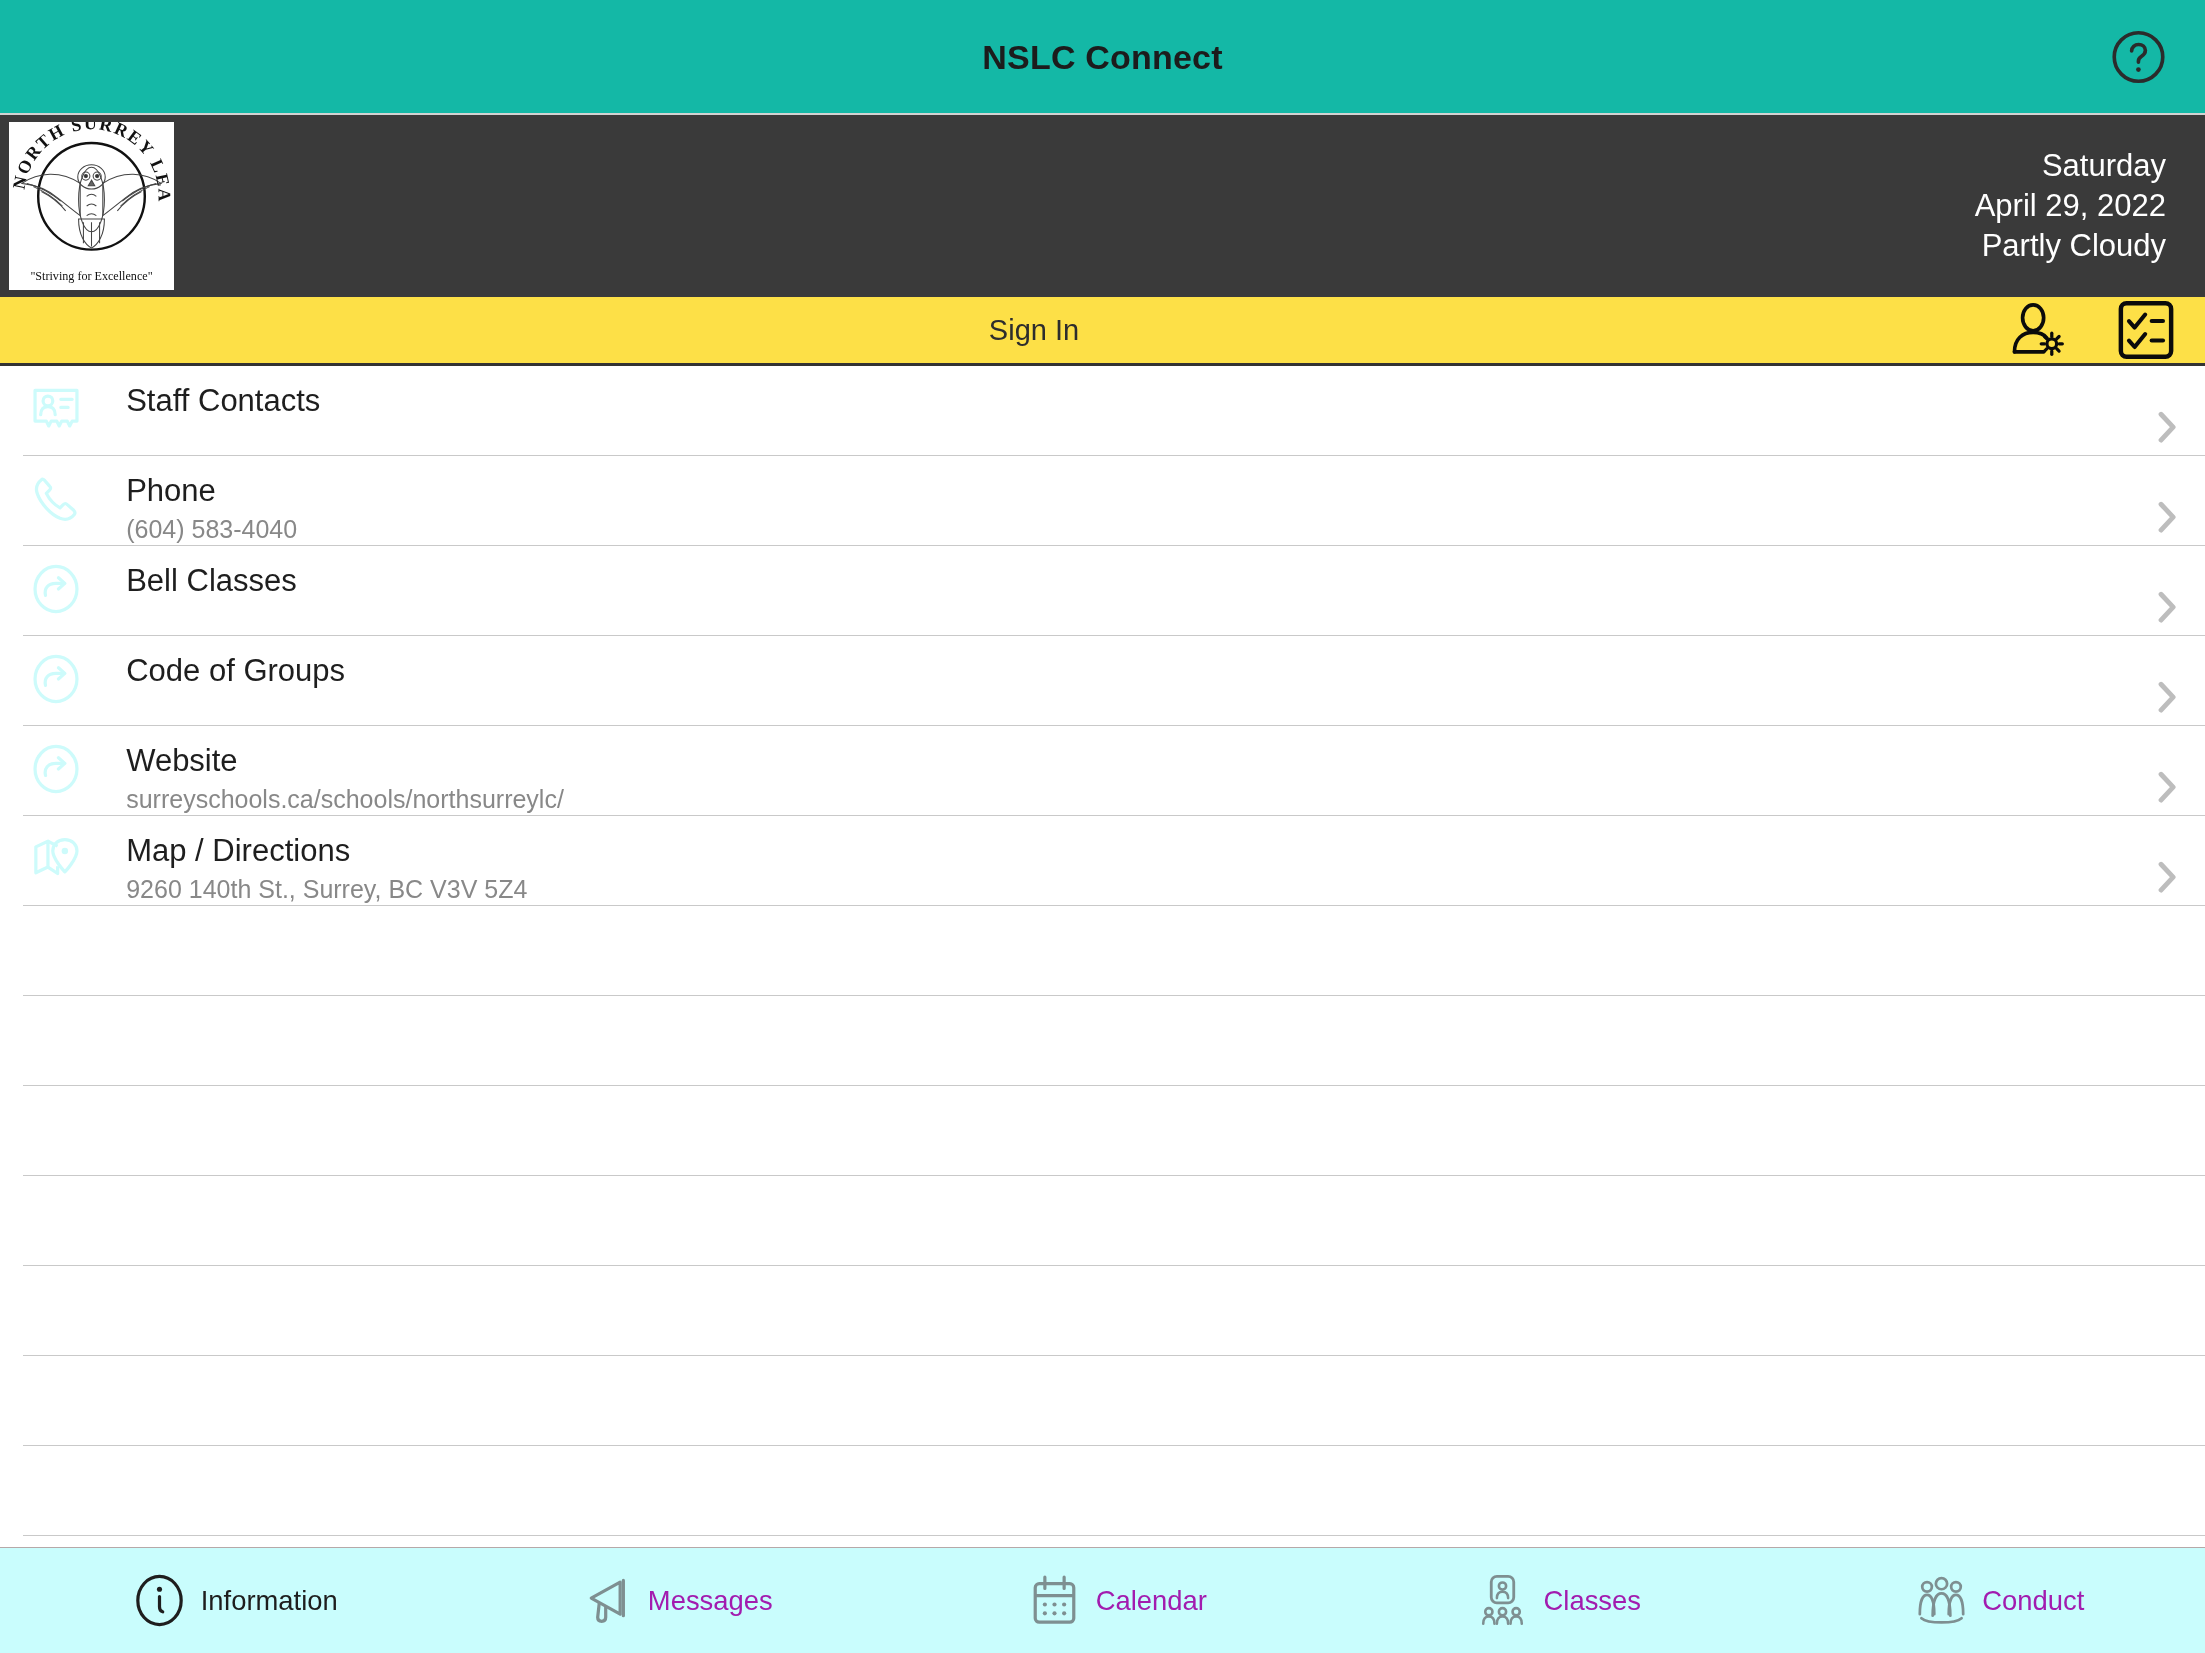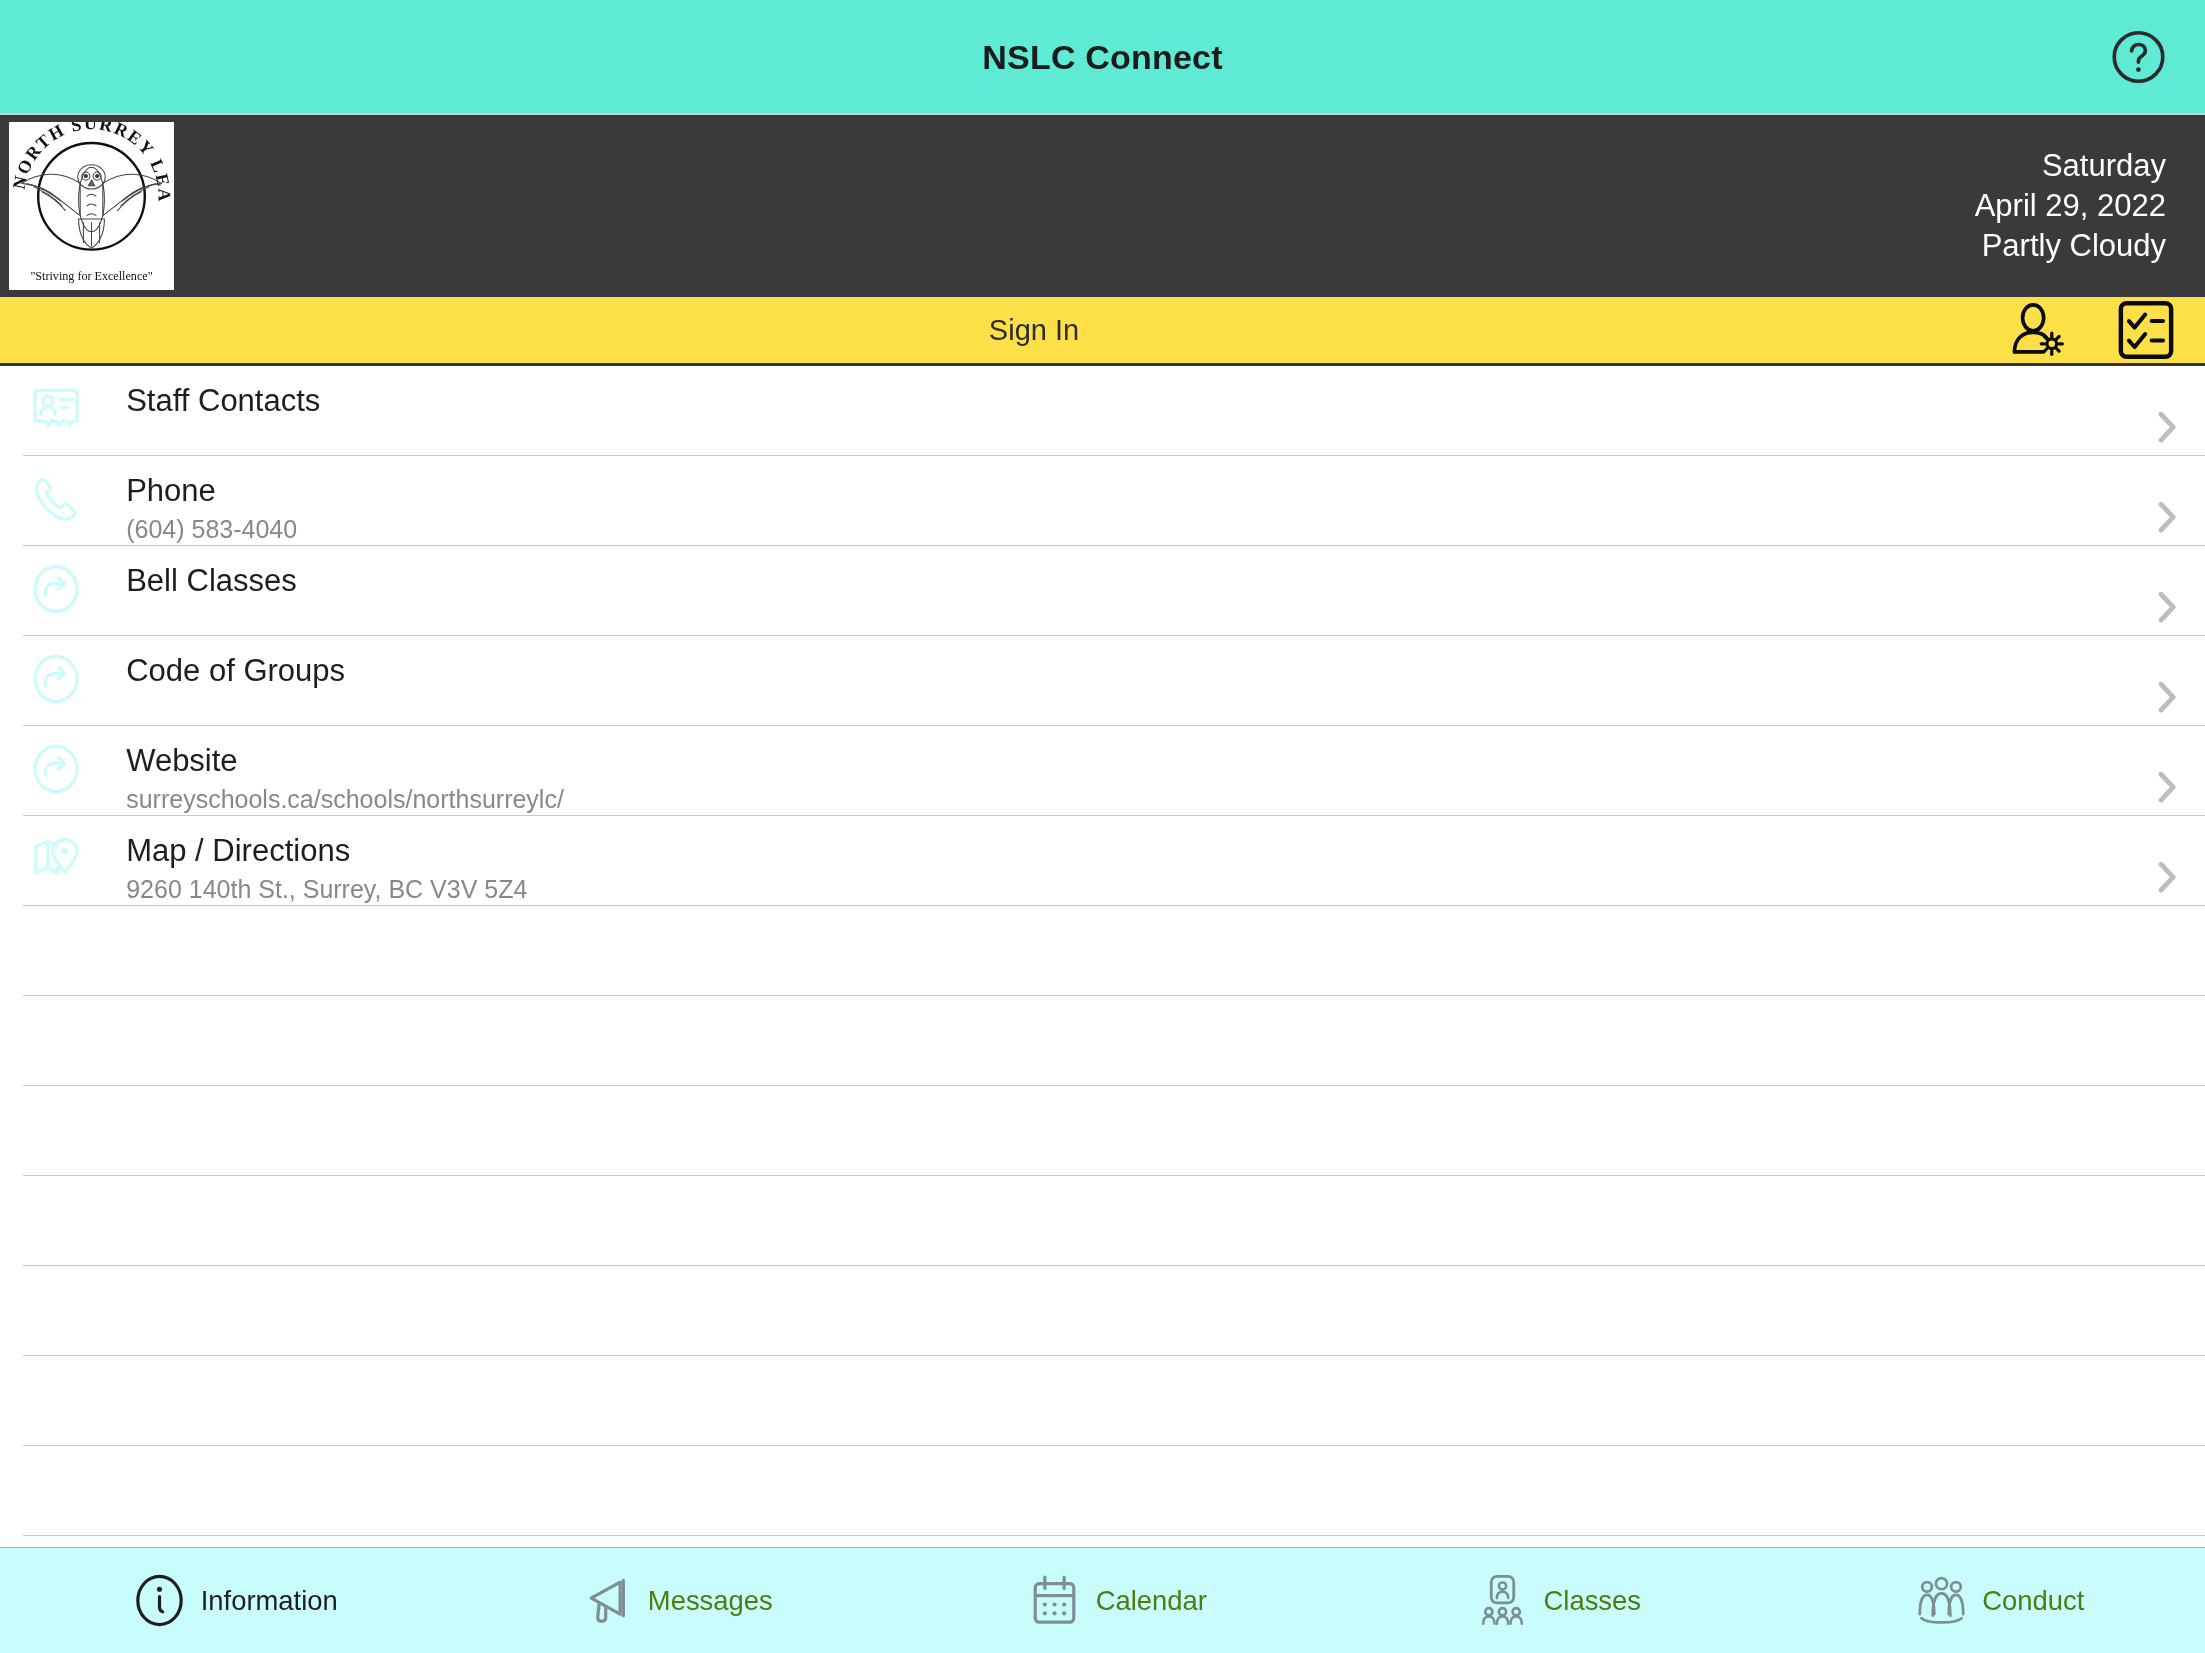--- a/index.html
+++ b/index.html
@@ -15,21 +15,21 @@
     width: 2205px;
     height: 1653px;
     display: flex;
     flex-direction: column;
     position: relative;
   }
 
   
   .titlebar {
     height: 115px;
-    background: #5eead4;
+    background: #14b8a6;
     position: relative;
     flex: 0 0 auto;
     border-bottom: 2.4px solid #d2d2d2;
   }
   .titlebar-title {
     position: absolute;
     left: 0; right: 0;
     top: 50%;
     transform: translateY(-50%);
     text-align: center;
@@ -180,21 +180,21 @@
     display: flex;
     align-items: center;
     justify-content: center;
     gap: 14.5px;
     padding-left: 30px;
   }
   .tab-icon { width: 53px; height: 53px; flex: 0 0 53px; }
   .tab-icon svg { display: block; width: 100%; height: 100%; }
   .tab-label {
     font-size: 27.4px;
-    color: #4d7c0f;
+    color: #a21caf;
     white-space: nowrap;
   }
   .tab.active .tab-label { color: #1e1e1e; }
 </style>
 </head>
 <body>
 
 <div id="app">
 
   <div class="titlebar">

